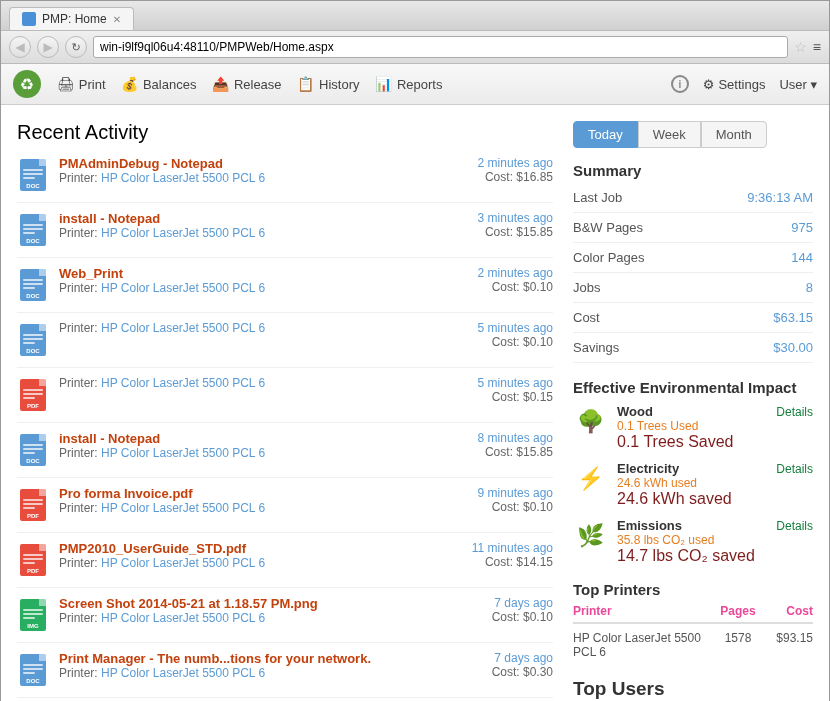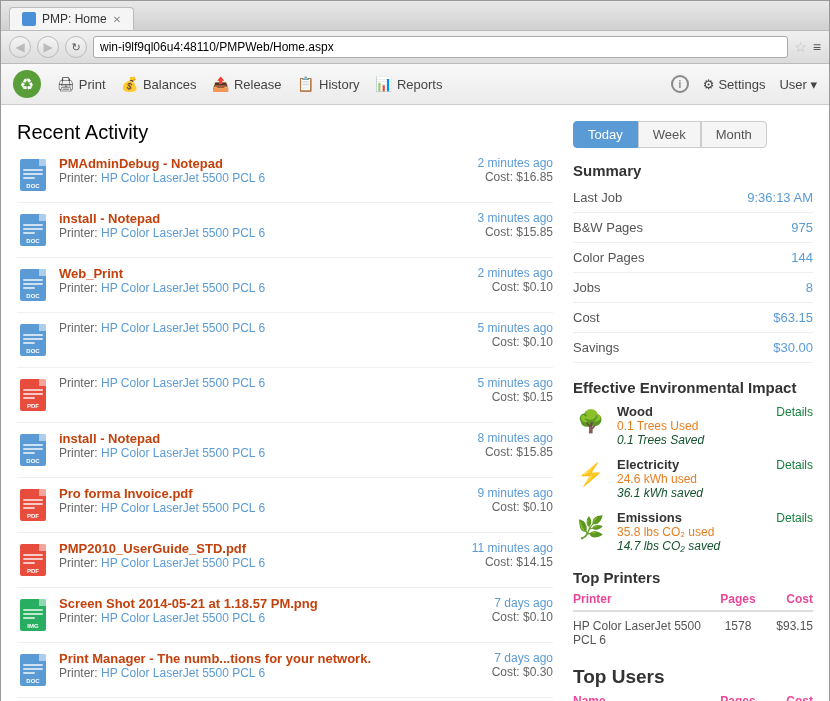--- a/index.html
+++ b/index.html
@@ -65,21 +65,21 @@
     .summary-row span:last-child { color: #5b9bd5; }
     .summary-divider { border: none; border-top: 1px solid #eee; margin: 4px 0; }
 
     .env-section { margin-bottom: 16px; }
     .env-heading { font-size: 15px; font-weight: bold; color: #333; margin-bottom: 8px; }
     .env-item { display: flex; align-items: flex-start; gap: 8px; margin-bottom: 10px; }
     .env-icon { width: 36px; height: 36px; flex-shrink: 0; display: flex; align-items: center; justify-content: center; font-size: 22px; }
     .env-details { flex: 1; }
     .env-name { font-weight: bold; color: #333; font-size: 13px; }
     .env-stat-used { color: #e67e22; font-size: 12px; }
-    .env-stat-saved { color: #14532d; font-size: 12px; font-style: italic; }
+    .env-stat-saved { color: #7f1d1d; font-size: 16px; }
     .env-details-link { color: #15803d; font-size: 12px; cursor: pointer; }
 
     .printers-section { margin-bottom: 16px; }
     .printers-heading { font-size: 15px; font-weight: bold; color: #333; margin-bottom: 6px; }
     .table-header { display: flex; justify-content: space-between; border-bottom: 2px solid #ddd; padding-bottom: 4px; margin-bottom: 4px; }
     .table-header span { font-size: 12px; font-weight: bold; color: #ec4899; }
     .table-row { display: flex; justify-content: space-between; padding: 3px 0; font-size: 12px; color: #555; }
     .col-name { flex: 1; }
     .col-pages { width: 50px; text-align: center; }
     .col-cost { width: 50px; text-align: right; }
@@ -422,21 +422,21 @@
       </div>
     </div>
             <div class="env-item">
       <div class="env-icon">⚡</div>
       <div class="env-details">
         <div style="display:flex;justify-content:space-between;align-items:center;">
           <span class="env-name">Electricity</span>
           <span class="env-details-link">Details</span>
         </div>
         <div class="env-stat-used">24.6 kWh used</div>
-        <div class="env-stat-saved">36.1 kWh saved</div>
+        <div class="env-stat-saved">24.6 kWh saved</div>
       </div>
     </div>
             <div class="env-item">
       <div class="env-icon">🌿</div>
       <div class="env-details">
         <div style="display:flex;justify-content:space-between;align-items:center;">
           <span class="env-name">Emissions</span>
           <span class="env-details-link">Details</span>
         </div>
         <div class="env-stat-used">35.8 lbs CO₂ used</div>

